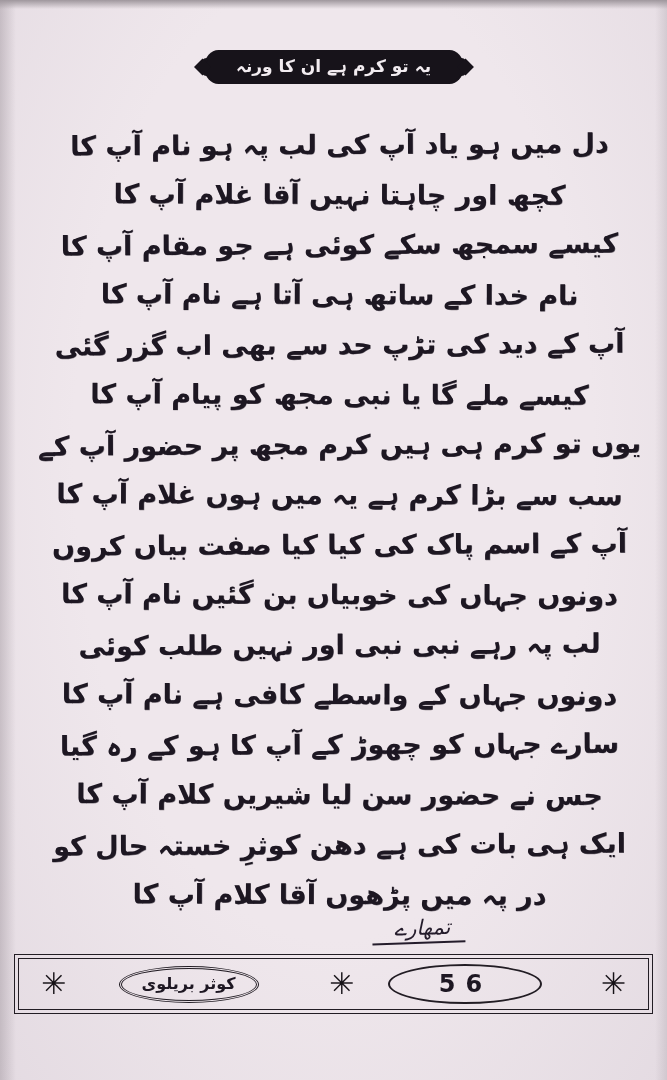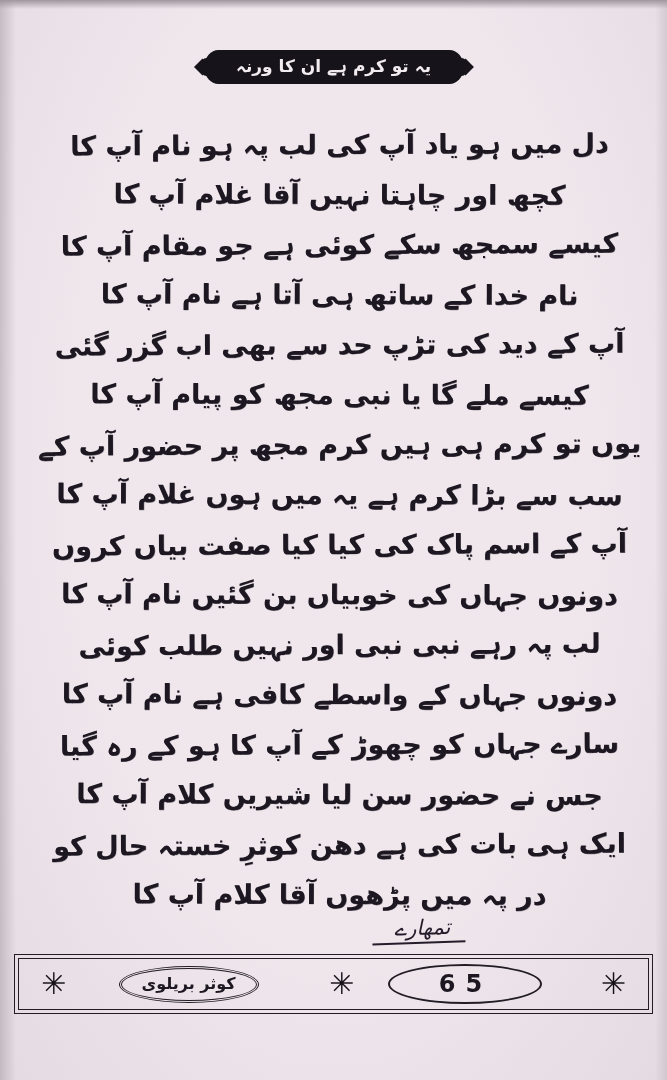--- a/index.html
+++ b/index.html
@@ -162,17 +162,17 @@
     <div class="verse">ایک ہی بات کی ہے دھن کوثرِ خستہ حال کو</div>
     <div class="verse">در پہ میں پڑھوں آقا کلام آپ کا</div>
   </div>
 
   <div class="handwritten">تمھارے</div>
 
   <div class="footer">
     <span class="ornament">✳</span>
     <span class="author-oval">کوثر بریلوی</span>
     <span class="ornament">✳</span>
-    <span class="page-number-oval">65</span>
+    <span class="page-number-oval">56</span>
     <span class="ornament">✳</span>
   </div>
 
 </div>
 
 </body></html>

